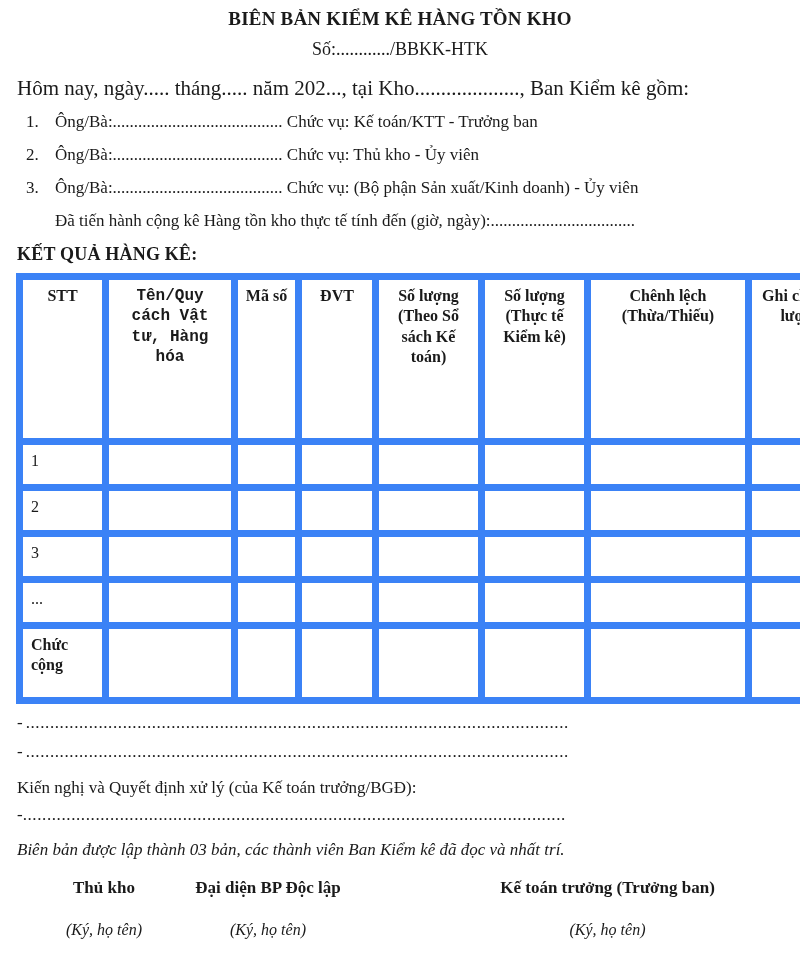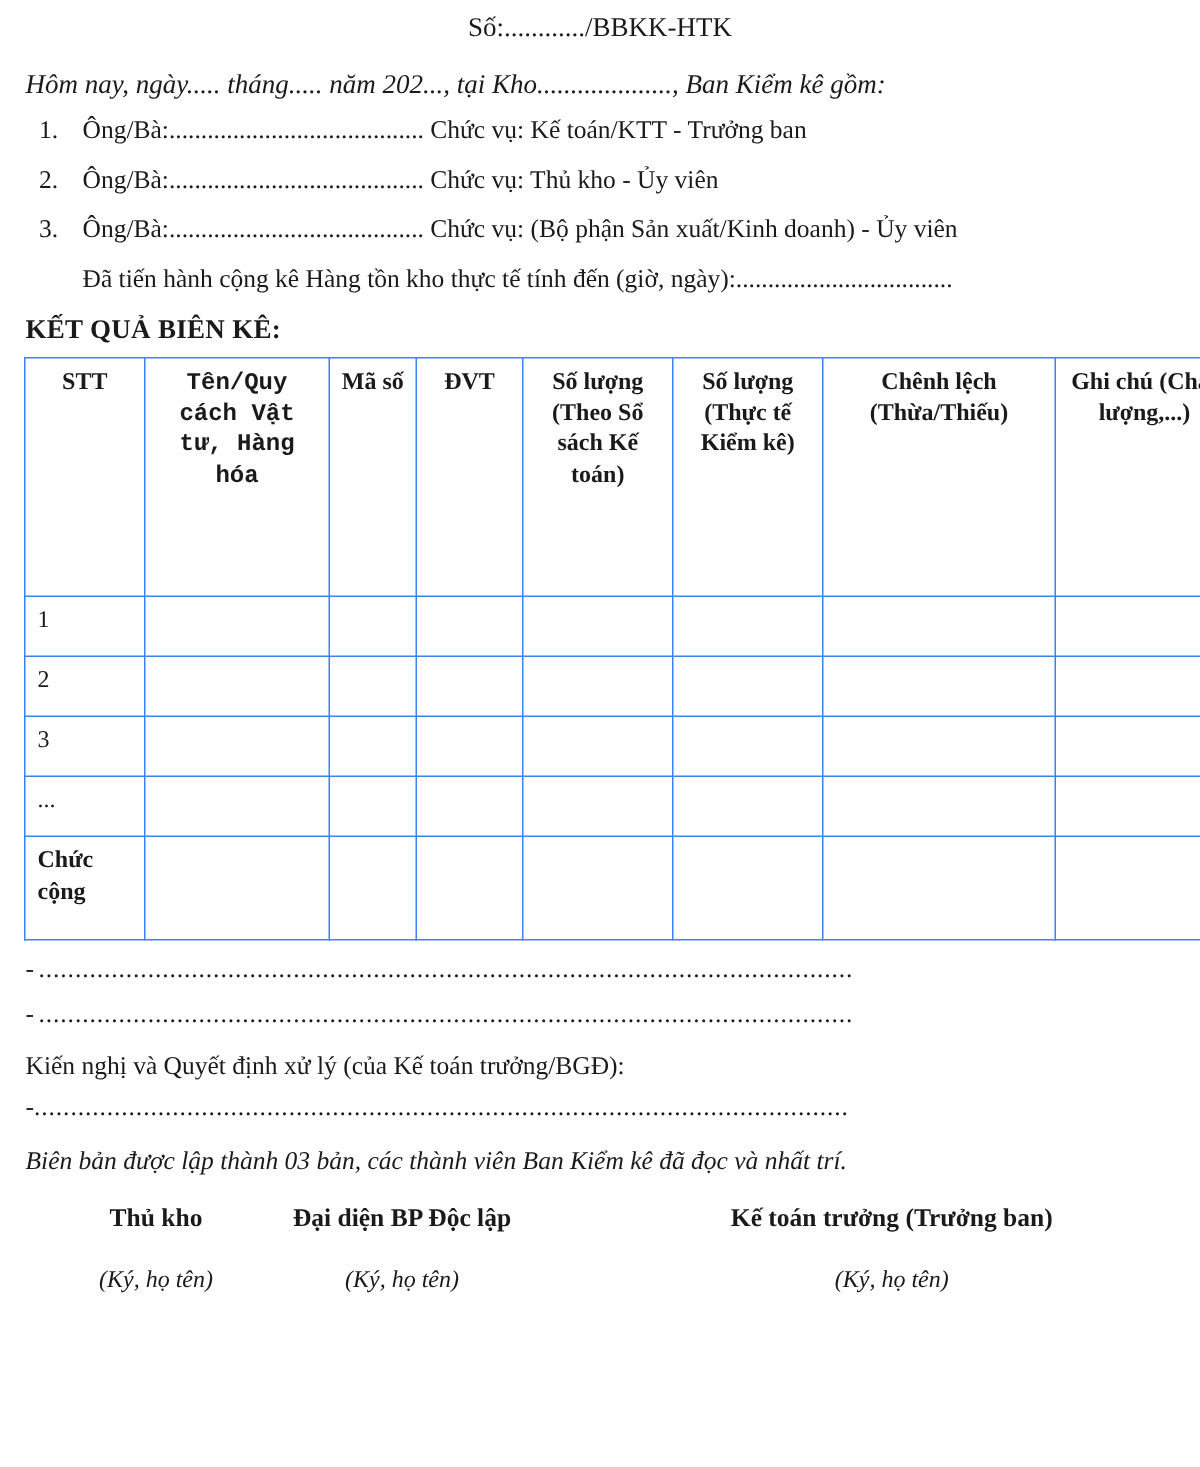--- a/index.html
+++ b/index.html
@@ -34,22 +34,21 @@
   }
   .doc-subtitle {
     text-align: center;
     font-size: 18px;
     margin: 8px 0 0 0;
     line-height: 1.2;
   }
 
   
   .intro-line {
-    font-style: italic;
-    font-size: 18px;
+    font-size: 21px;
     margin: 15px 0 0 17px;
     line-height: 1.25;
   }
 
   
   .members {
     margin: 9px 0 0 0;
     padding: 0;
     list-style: none;
   }
@@ -83,21 +82,21 @@
 
   
   .result-table {
     border-collapse: collapse;
     margin: 0 0 0 16px;
     width: 734px;
     table-layout: fixed;
   }
   .result-table th,
   .result-table td {
-    border: 1px solid #3b82f6;
+    border: 7px solid #3b82f6;
     vertical-align: top;
     padding: 6px 4px;
     font-size: 16px;
     line-height: 1.28;
   }
   .result-table th {
     text-align: center;
     font-weight: bold;
     height: 146px;
     vertical-align: top;
@@ -172,27 +171,28 @@
   }
   .sign-sub {
     font-style: italic;
     font-size: 16px;
     margin-top: 21px;
     line-height: 1.2;
     white-space: nowrap;
   }
   .sign-1 { left: 34px;  width: 140px; }
   .sign-2 { left: 168px; width: 200px; }
-  .sign-3 { left: 452px; width: 285px; }
+  .sign-3 { left: 465px; width: 285px; }
 </style>
 </head>
 <body>
 
 <div class="page">
 
+  <div class="doc-title">BIÊN BẢN KIỂM KÊ HÀNG TỒN KHO</div>
   <div class="doc-subtitle">Số:............/BBKK-HTK</div>
 
   <div class="intro-line">Hôm nay, ngày..... tháng..... năm 202..., tại Kho...................., Ban Kiểm kê gồm:</div>
 
   <ul class="members">
     <li class="member-item">
       <span class="member-num">1.</span>
       <span>Ông/Bà:........................................ Chức vụ: Kế toán/KTT - Trưởng ban</span>
     </li>
     <li class="member-item">
@@ -200,21 +200,21 @@
       <span>Ông/Bà:........................................ Chức vụ: Thủ kho - Ủy viên</span>
     </li>
     <li class="member-item">
       <span class="member-num">3.</span>
       <span>Ông/Bà:........................................ Chức vụ: (Bộ phận Sản xuất/Kinh doanh) - Ủy viên</span>
     </li>
   </ul>
 
   <div class="closing-note">Đã tiến hành cộng kê Hàng tồn kho thực tế tính đến (giờ, ngày):..................................</div>
 
-  <div class="section-heading">KẾT QUẢ BIÊN KÊ:</div>
+  <div class="section-heading">KẾT QUẢ HÀNG KÊ:</div>
 
   <table class="result-table">
     <thead>
       <tr>
         <th class="col-stt">STT</th>
         <th class="col-name">Tên/Quy cách Vật tư, Hàng hóa</th>
         <th class="col-code">Mã số</th>
         <th class="col-unit">ĐVT</th>
         <th class="col-book">Số lượng (Theo Sổ sách Kế toán)</th>
         <th class="col-actual">Số lượng (Thực tế Kiểm kê)</th>

